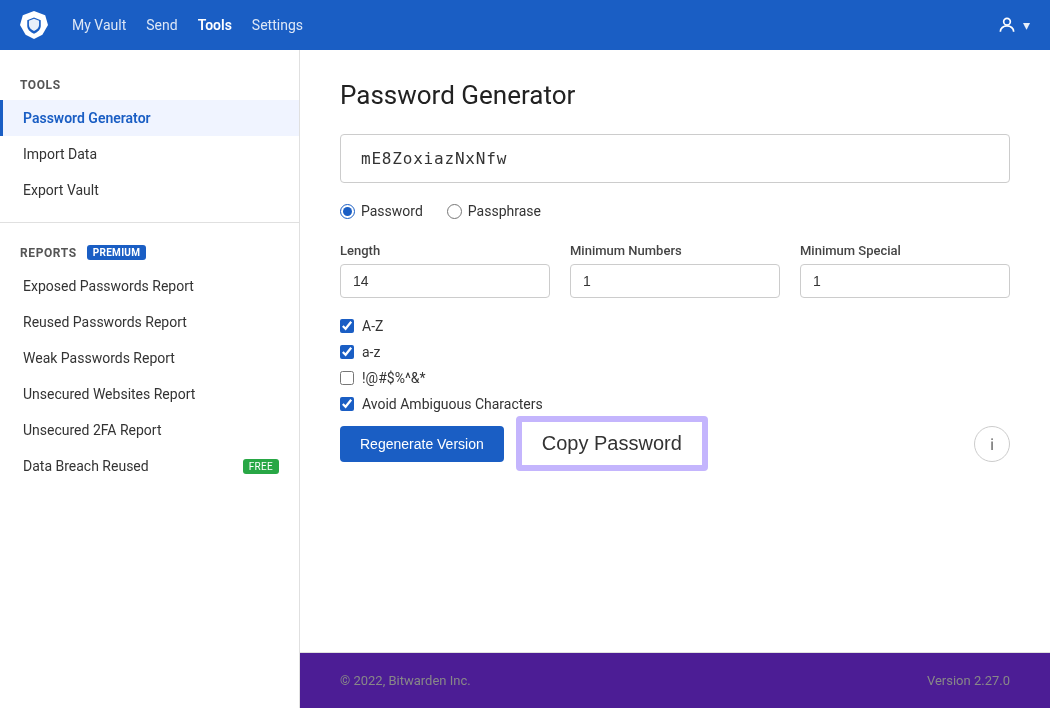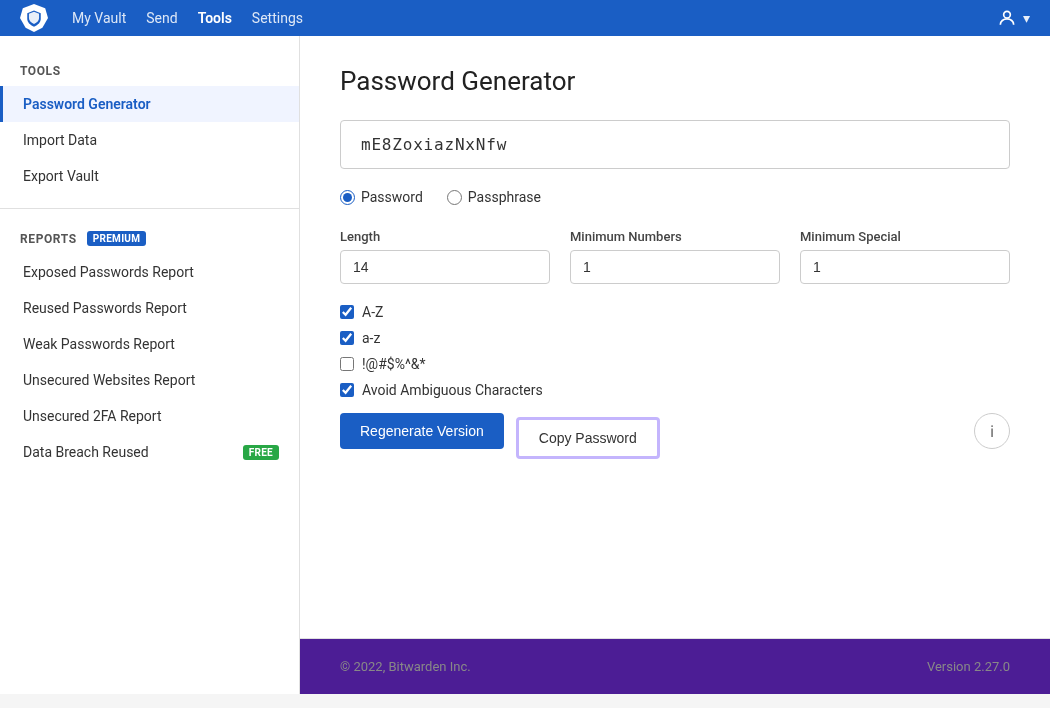--- a/index.html
+++ b/index.html
@@ -2,21 +2,21 @@
 <html><head>
   <meta charset="utf-8">
   <style>
     * { box-sizing: border-box; margin: 0; padding: 0; }
     body { font-family: -apple-system, BlinkMacSystemFont, 'Segoe UI', Roboto, sans-serif; font-size: 14px; background: #f5f5f5; color: #333; }
 
     
     .topnav {
       background: #1a5ec4;
       color: white;
-      height: 36px;
+      height: 50px;
       display: flex;
       align-items: center;
       padding: 0 20px;
       gap: 24px;
     }
     .topnav-logo {
       width: 28px; height: 28px;
       background: white;
       clip-path: polygon(50% 0%, 90% 15%, 100% 50%, 80% 85%, 50% 100%, 20% 85%, 0% 50%, 10% 15%);
       display: flex; align-items: center; justify-content: center;
@@ -84,21 +84,21 @@
       font-size: 10px;
       font-weight: 700;
       padding: 2px 6px;
       border-radius: 3px;
       letter-spacing: 0.03em;
     }
     .badge-free {
       background: #28a745;
       color: white;
       font-size: 10px;
-      font-weight: 700;
+      font-weight: 400;
       padding: 2px 6px;
       border-radius: 3px;
       letter-spacing: 0.03em;
     }
 
     
     .content {
       flex: 1;
       padding: 30px 40px;
     }
@@ -200,26 +200,25 @@
       border: none;
       border-radius: 4px;
       padding: 10px 20px;
       font-size: 14px;
       font-weight: 500;
       cursor: pointer;
     }
     .btn-secondary {
       background: white;
       color: #333;
-      border: 3px solid #c4b5fd;
+      border: 6px solid #c4b5fd;
       border-radius: 4px;
       padding: 10px 20px;
-      font-size: 14px;
-      cursor: pointer;
-      margin-top: 15px;
+      font-size: 20px;
+      cursor: pointer;
     }
     .btn-icon {
       margin-left: auto;
       width: 36px; height: 36px;
       border: 1px solid #ccc;
       border-radius: 50%;
       background: white;
       display: flex; align-items: center; justify-content: center;
       cursor: pointer;
       color: #666;

